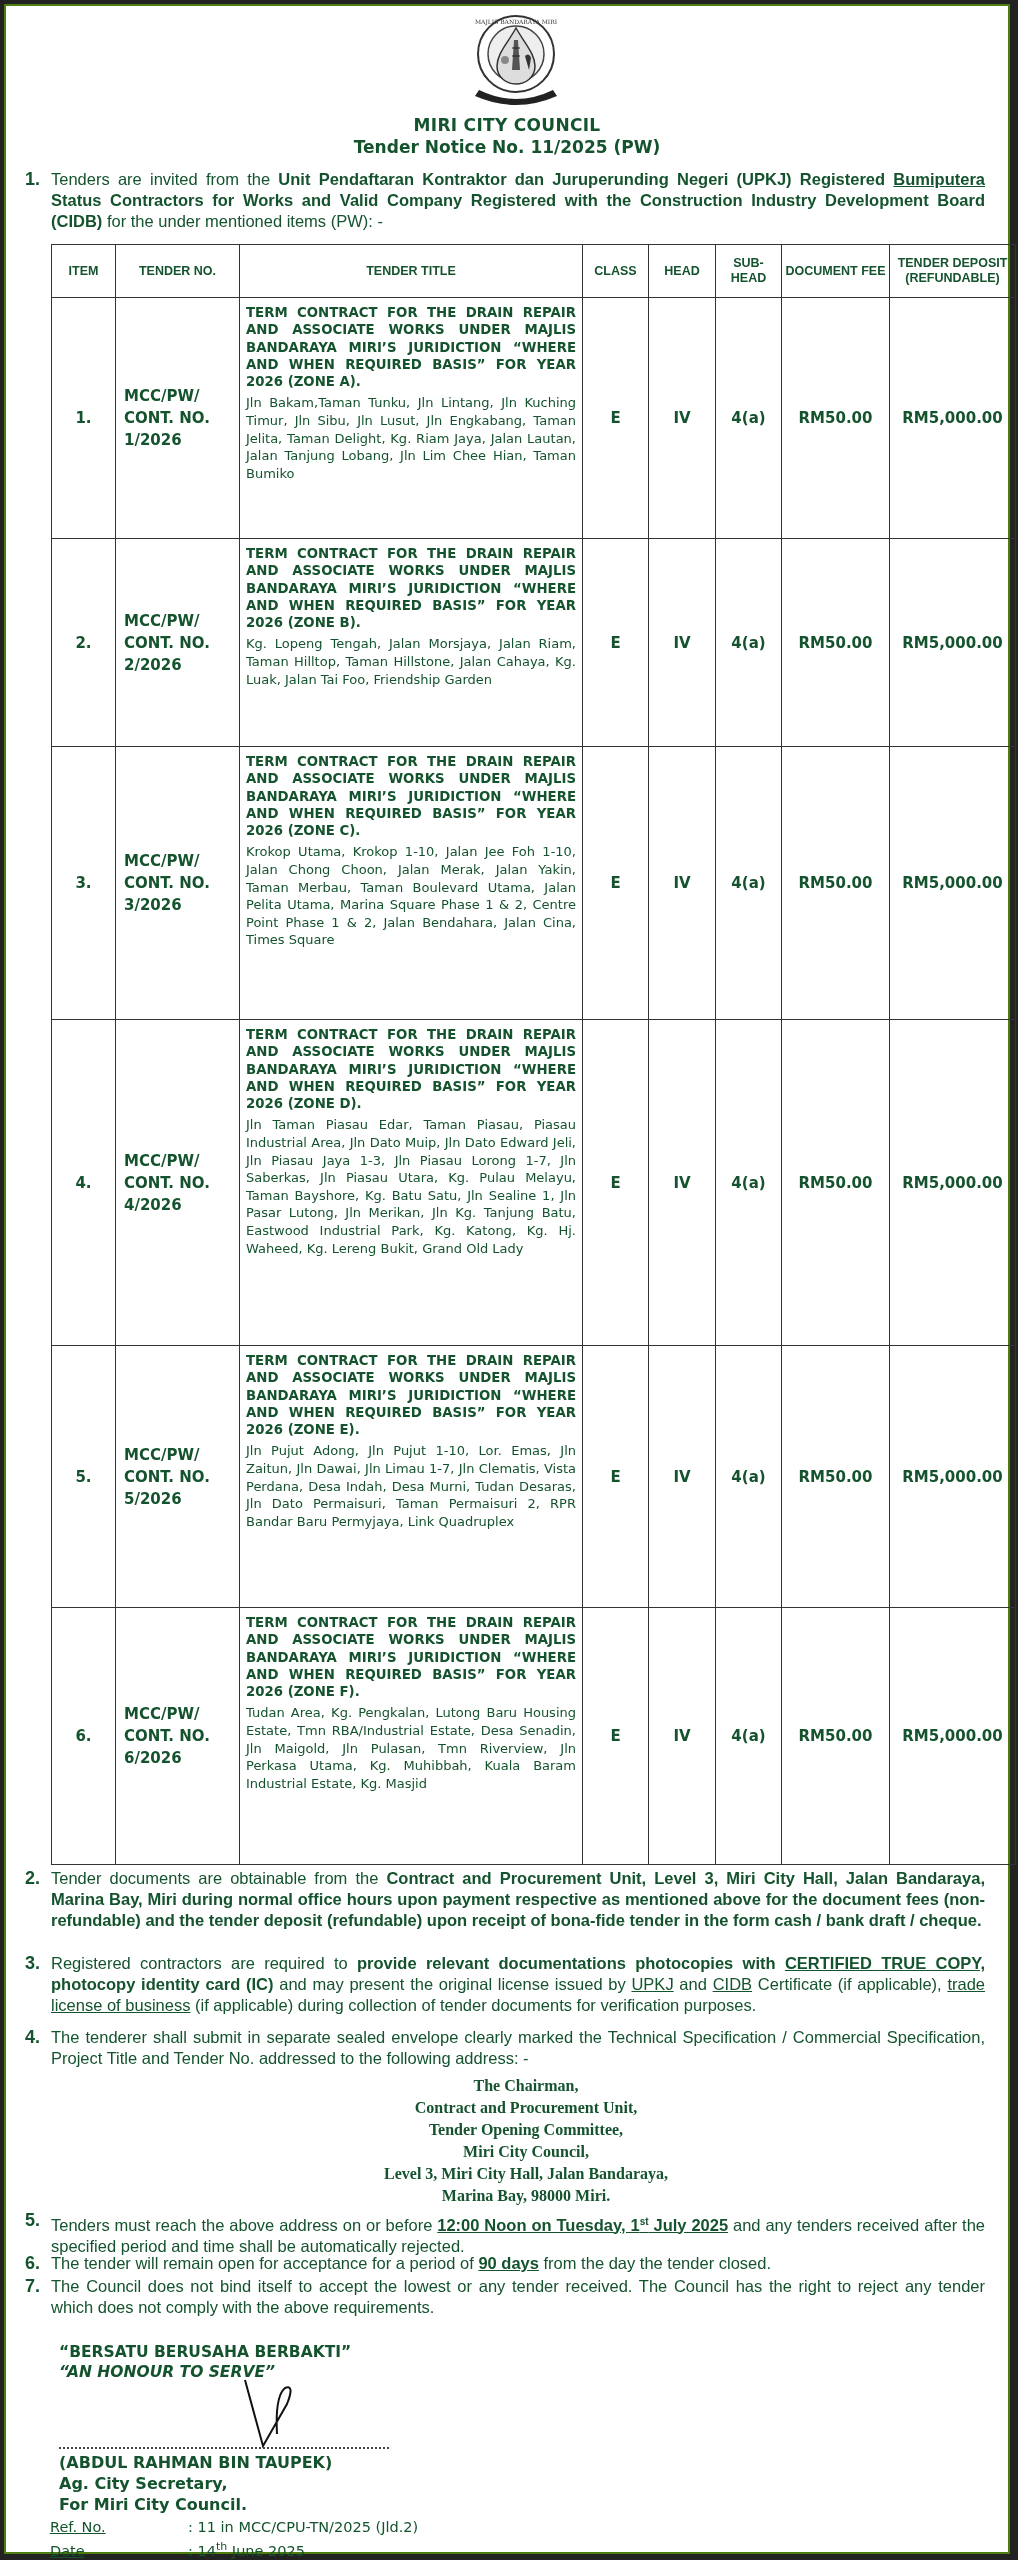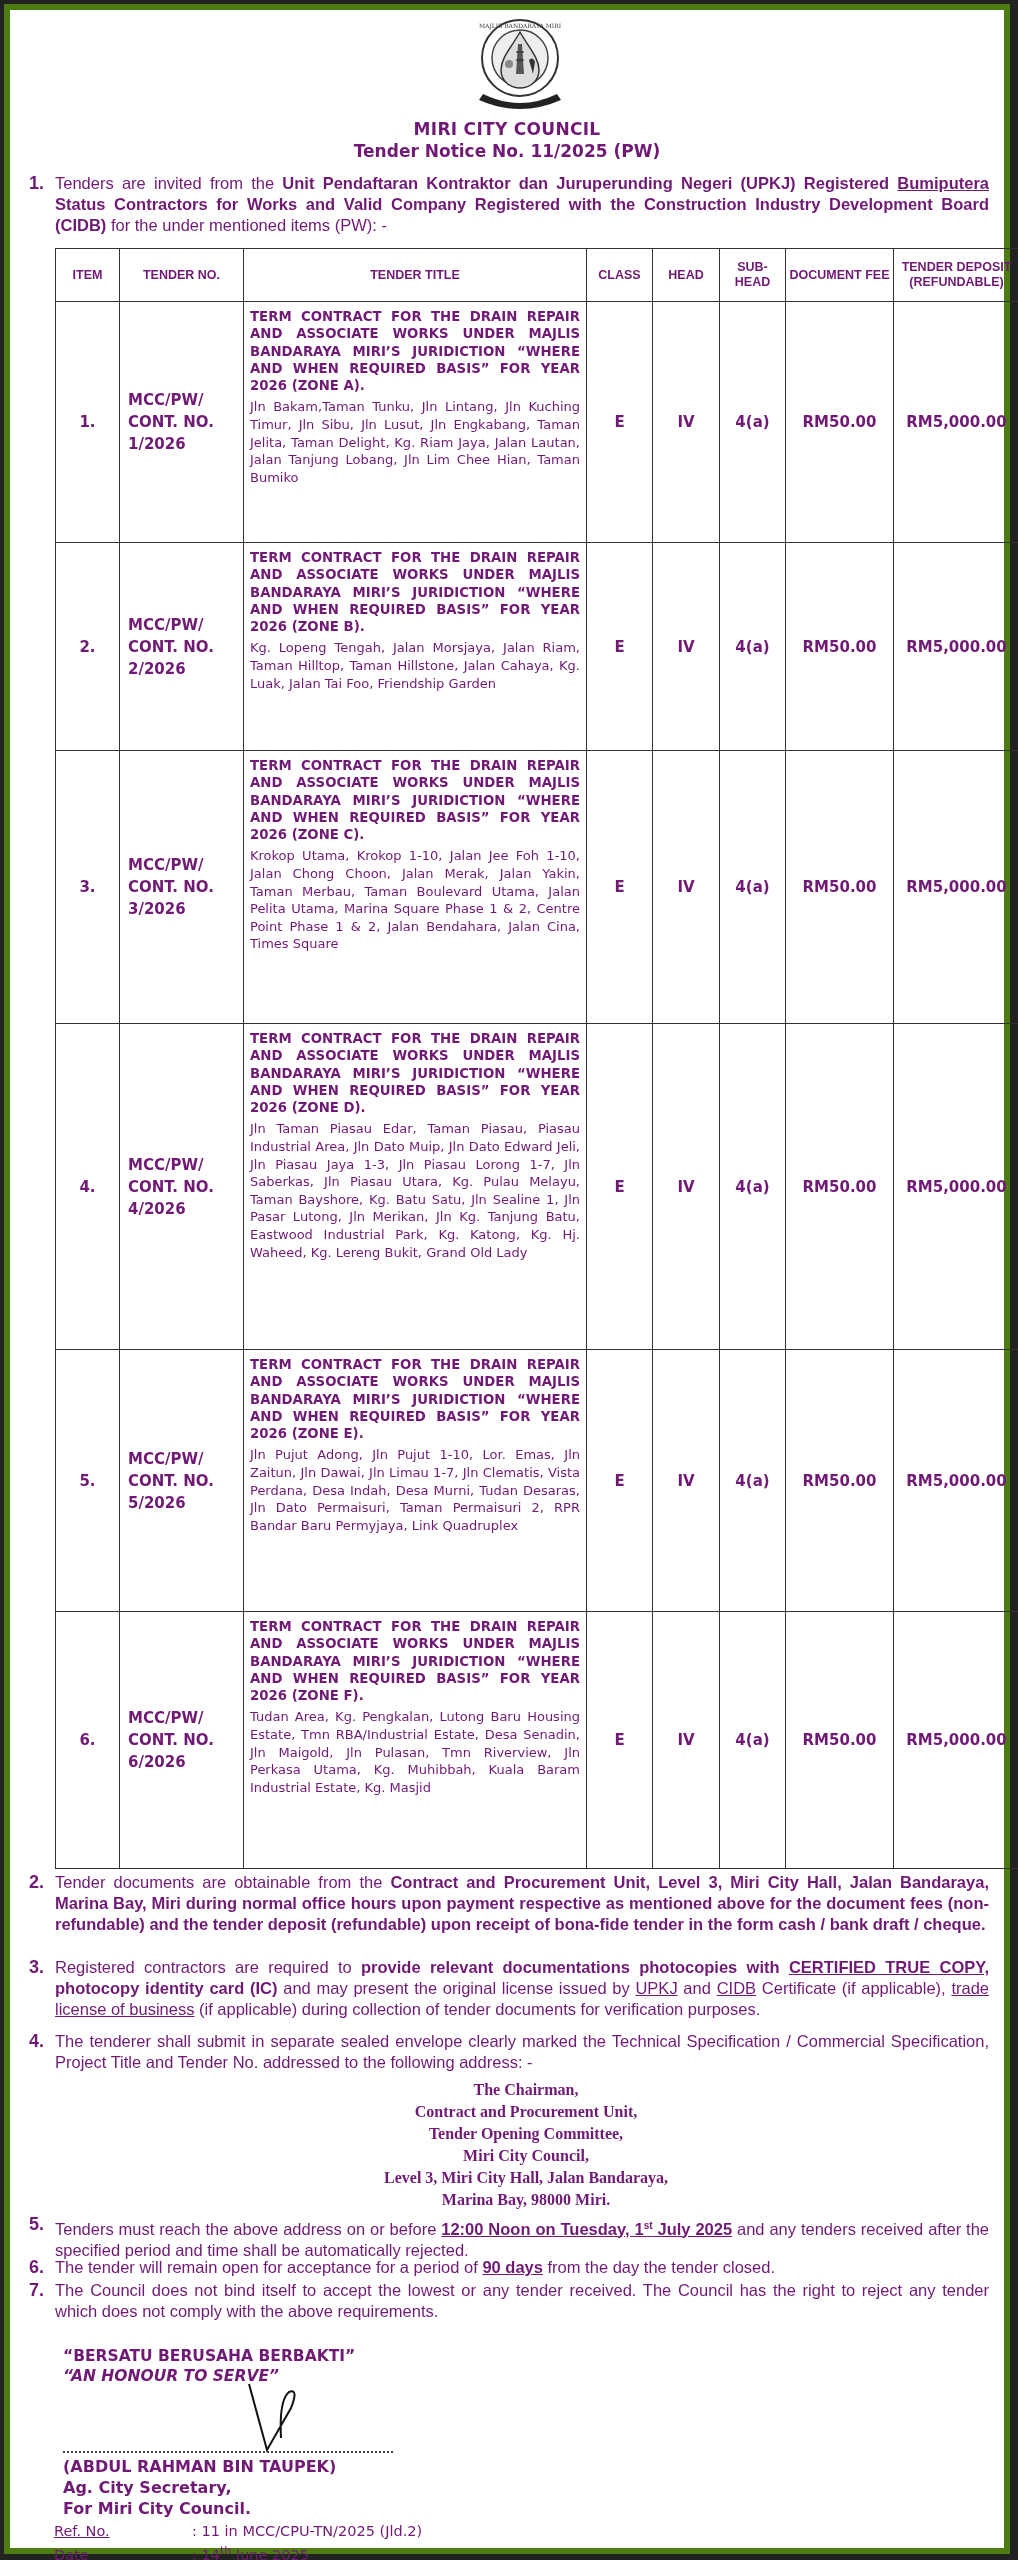--- a/index.html
+++ b/index.html
@@ -1,20 +1,20 @@
 <!DOCTYPE html>
 <html><head>
 <meta charset="utf-8">
 <style>
   html, body { margin:0; padding:0; background:#222; }
   body { width:1018px; height:2560px; overflow:hidden; }
   .page {
     position:absolute; left:4px; top:4px; width:1006px; height:2550px;
-    background:#fff; border:6px solid #4d7c0f; box-sizing:border-box;
-    font-family:"DejaVu Sans", sans-serif; color:#701a75;
+    background:#fff; border:2px solid #4d7c0f; box-sizing:border-box;
+    font-family:"DejaVu Sans", sans-serif; color:#14532d;
   }
   .logo { position:absolute; left:463px; top:6px; width:94px; height:100px; }
   .council-name { position:absolute; top:109px; left:0; width:100%; text-align:center; font-weight:bold; font-size:17px; letter-spacing:0.3px; }
   .notice-no { position:absolute; top:131px; left:0; width:100%; text-align:center; font-weight:bold; font-size:17px; }
 
   .para { position:absolute; font-family:"Liberation Sans", sans-serif; font-size:16.5px; line-height:21px; text-align:justify; }
   .para .num { position:absolute; left:-26px; top:0; font-weight:bold; font-size:18px; }
   .b { font-weight:bold; }
   .u { text-decoration:underline; }
 

